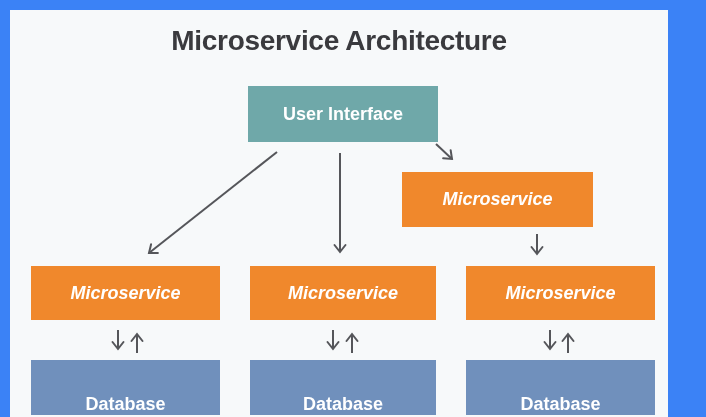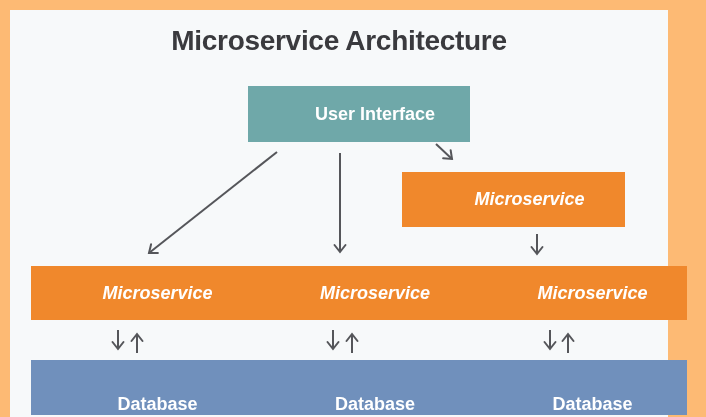--- a/index.html
+++ b/index.html
@@ -5,21 +5,21 @@
   html, body {
     margin: 0;
     padding: 0;
     background: #ffffff;
     font-family: "Liberation Sans", sans-serif;
   }
   .stage {
     position: relative;
     width: 706px;
     height: 417px;
-    background: #fdba74;
+    background: #3b82f6;
     overflow: hidden;
   }
   .canvas {
     position: absolute;
     left: 10px;
     top: 10px;
     width: 658px;
     height: 407px;
     background: #f7f9fa;
   }
@@ -35,21 +35,20 @@
     color: #3a3a3e;
   }
   .node {
     position: absolute;
     display: flex;
     align-items: center;
     justify-content: center;
     color: #ffffff;
     font-size: 18px;
     font-weight: bold;
-    padding-left: 32px;
   }
   .node.teal   { background: #6fa8a9; }
   .node.orange { background: #f0882c; font-style: italic; }
   .node.blue   { background: #7090bc; align-items: flex-end; }
 
   .node-ui  { left: 248px; top: 86px;  width: 190px; height: 56px; }
   .node-gw  { left: 402px; top: 172px; width: 191px; height: 55px; }
   .node-s1  { left: 31px;  top: 266px; width: 189px; height: 54px; }
   .node-s2  { left: 250px; top: 266px; width: 186px; height: 54px; }
   .node-s3  { left: 466px; top: 266px; width: 189px; height: 54px; }

